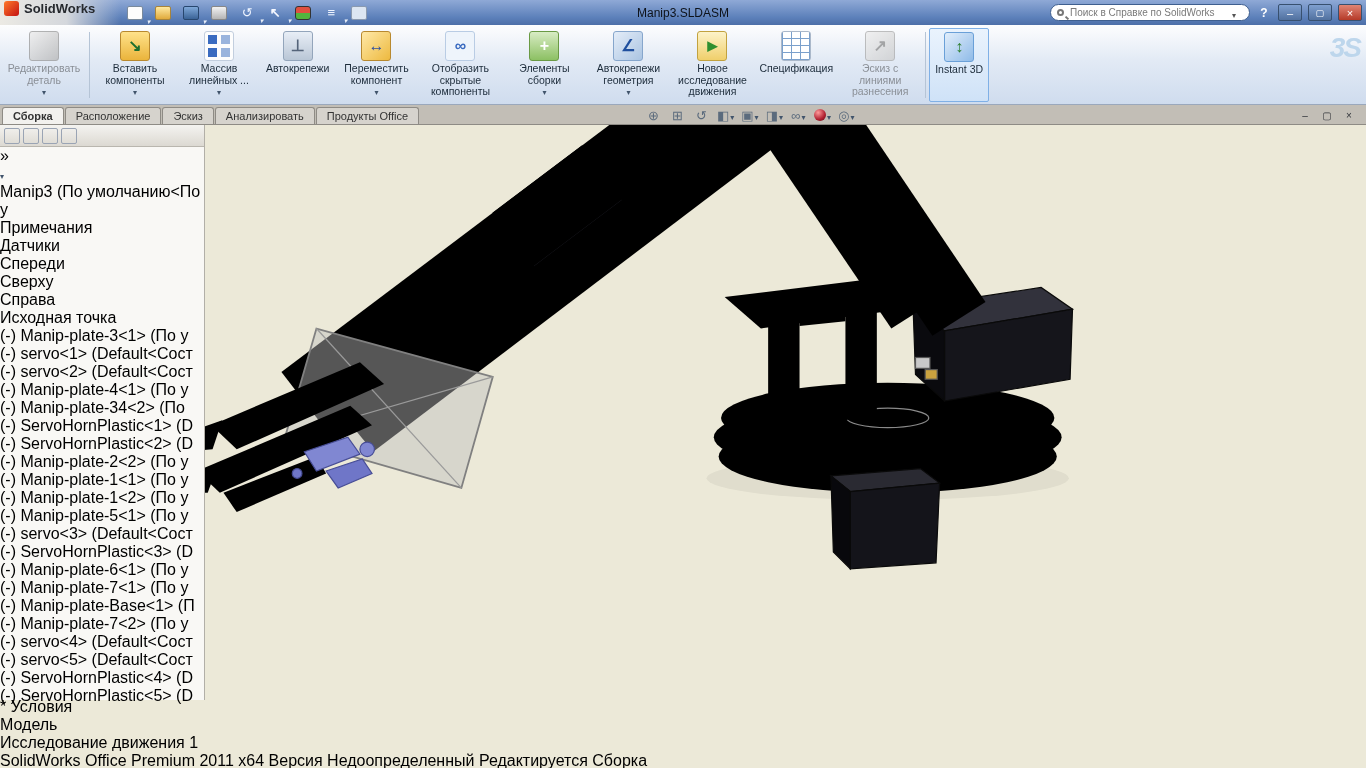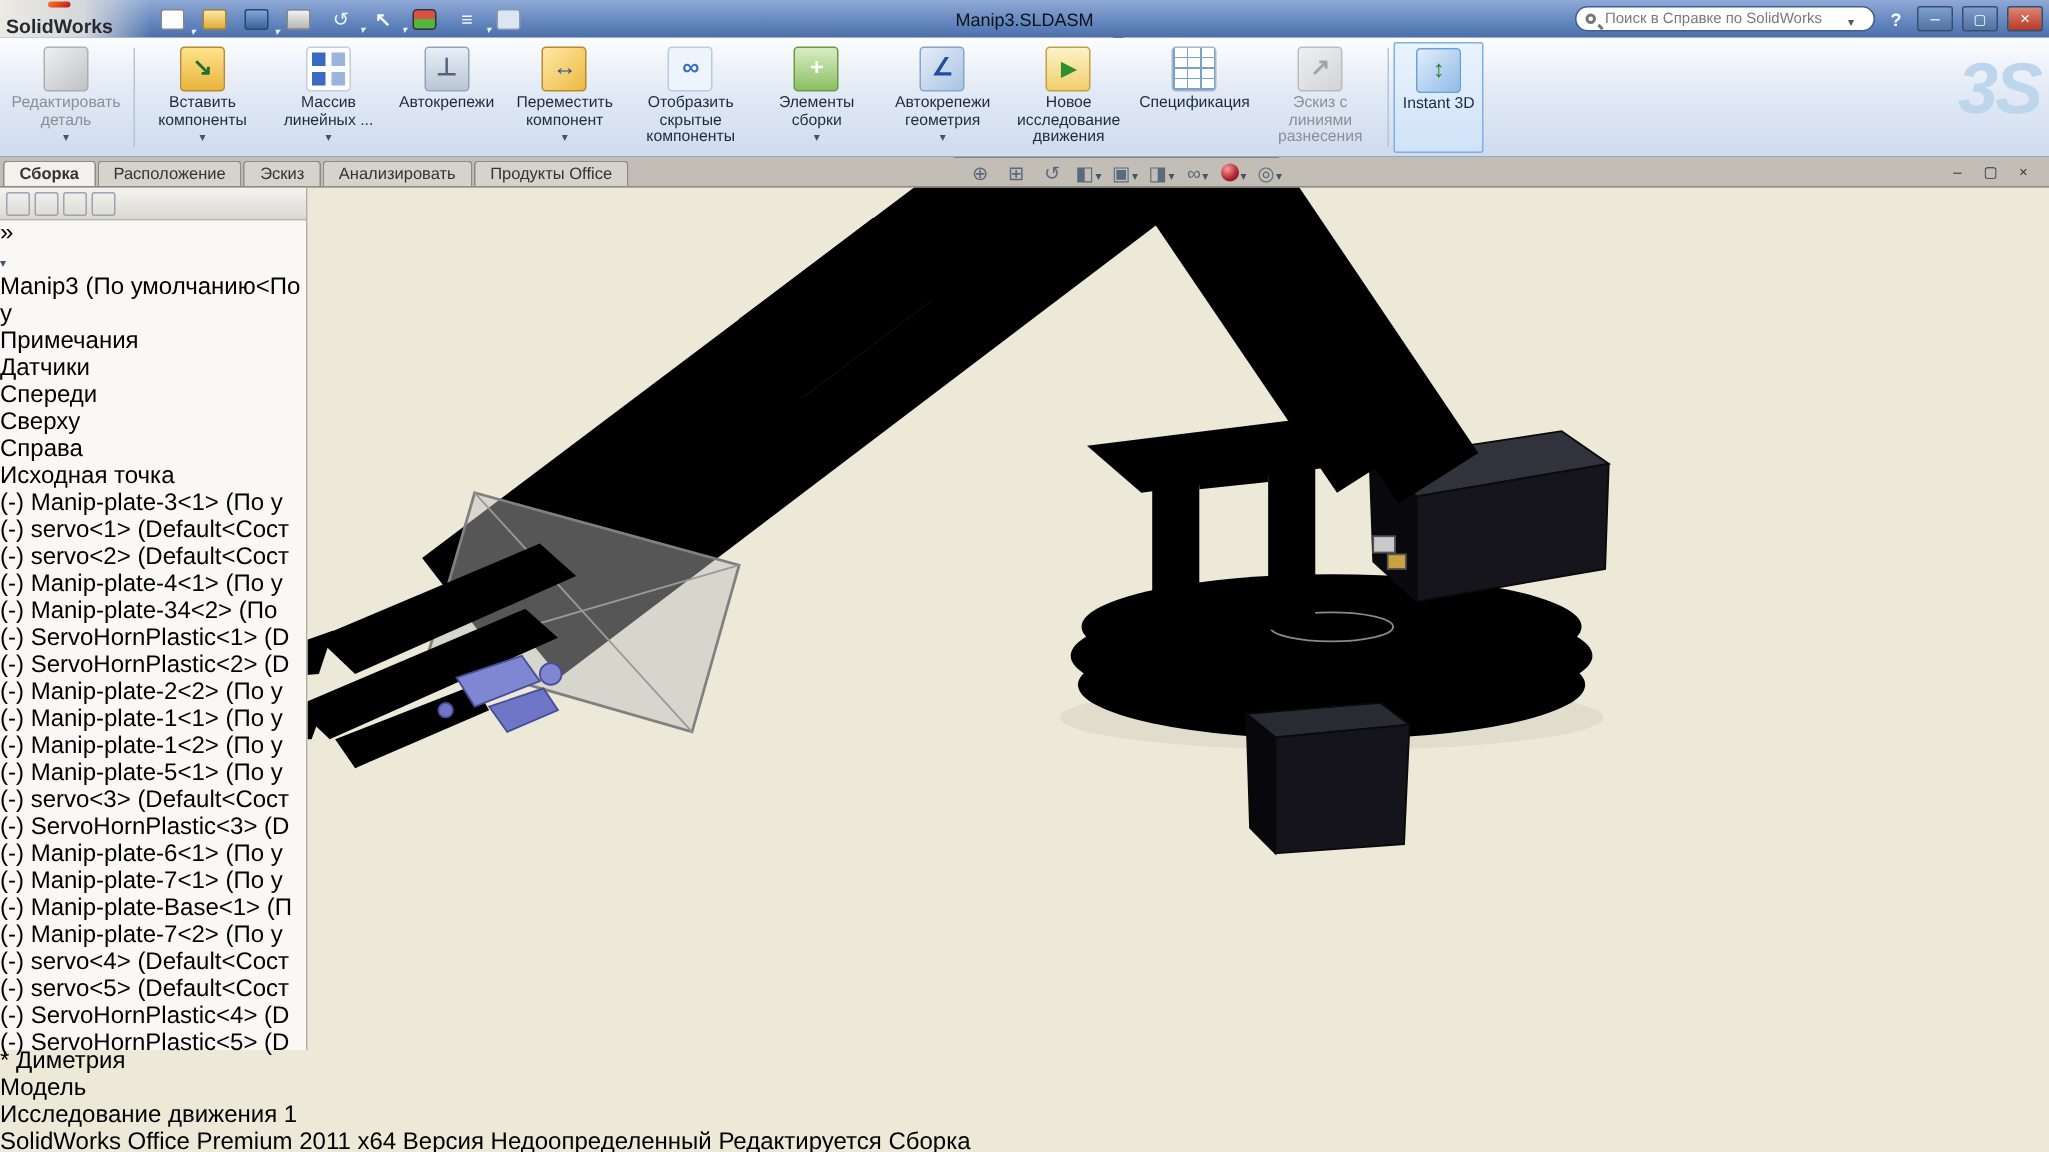--- a/index.html
+++ b/index.html
@@ -3,22 +3,22 @@
 <meta charset="utf-8">
 <style>
   html,body{margin:0;padding:0;width:1366px;height:768px;overflow:hidden;
     font-family:"Liberation Sans",sans-serif;background:#ece9d8;position:relative;}
   *{box-sizing:border-box;}
 
   
   .titlebar{position:absolute;top:0;left:0;right:0;height:25px;
     background:linear-gradient(180deg,#8fa9d6,#5c80ba 70%,#4d6fa8);
     display:flex;align-items:center;z-index:50;}
-  .logo{display:flex;align-items:center;gap:5px;height:100%;padding:1px 26px 0 4px;
-    background:linear-gradient(90deg,#eceae4 0%,#d4d7dc 55%,rgba(212,215,220,0));flex-direction:column;}
+  .logo{display:flex;align-items:flex-start;gap:5px;height:100%;padding:1px 26px 0 4px;
+    background:linear-gradient(90deg,#eceae4 0%,#d4d7dc 55%,rgba(212,215,220,0));}
   .logo-mark{width:15px;height:15px;border-radius:3px;background:linear-gradient(135deg,#ff7a2a,#c41212);}
   .logo-text{font-weight:bold;font-size:13px;color:#26292e;}
   .quick{display:flex;align-items:center;gap:4px;padding-left:6px;}
   .qi{width:16px;height:14px;border-radius:2px;position:relative;display:inline-flex;
       align-items:center;justify-content:center;margin-right:8px;}
   [data-name="new-document-icon"]{background:#fdfdfd;border:1px solid #7a8a9c;}
   [data-name="open-icon"]{background:linear-gradient(#ffe9a0,#e0aa3c);border:1px solid #a8843a;}
   [data-name="save-icon"]{background:linear-gradient(#7fa8d9,#3a6397);border:1px solid #27466e;}
   [data-name="print-icon"]{background:linear-gradient(#f2f2f2,#b5b5b5);border:1px solid #888;}
   [data-name="undo-icon"]::before{content:"↺";color:#eef4ff;font-size:13px;}
@@ -83,21 +83,21 @@
   [data-name="motion-study-icon"]::before{content:"▶";color:#2f8f2f;font-size:13px;}
   [data-name="bom-icon"]{background:#fff;border:1px solid #aab8ca;
     background-image:repeating-linear-gradient(0deg,#7aa0cc 0 1px,transparent 1px 7px),
       repeating-linear-gradient(90deg,#7aa0cc 0 1px,transparent 1px 9px);}
   [data-name="exploded-view-icon"]{background:linear-gradient(135deg,#fbe9b2,#ecc258);border:1px solid #b8942f;}
   [data-name="exploded-view-icon"]::before{content:"↗";color:#3a6bc0;}
   [data-name="explode-sketch-icon"]{background:linear-gradient(135deg,#ededed,#ccc);border:1px solid #aaa;}
   [data-name="explode-sketch-icon"]::before{content:"↗";color:#8a8a8a;}
   [data-name="instant3d-icon"]{background:linear-gradient(135deg,#e2eefb,#8fbbe8);border:1px solid #6aa0d8;}
   [data-name="instant3d-icon"]::before{content:"↕";color:#2f7f2f;}
-  .watermark{position:absolute;right:6px;top:32px;font-size:48px;font-weight:bold;font-style:italic;
+  .watermark{position:absolute;right:6px;top:32px;font-size:28px;font-weight:bold;font-style:italic;
     color:#bdd6ec;z-index:41;letter-spacing:-2px;}
 
   
   .cmdtabs{position:absolute;top:105px;left:0;right:0;height:20px;background:#c2beb6;
     border-bottom:1px solid #8e8b85;display:flex;align-items:flex-end;padding-left:2px;z-index:39;}
   .ctabs{display:flex;align-items:flex-end;}
   .ctab{padding:2px 10px 2px 10px;font-size:11px;border:1px solid #8e8b85;border-bottom:none;
     background:#d6d3cd;color:#333;margin-right:1px;border-radius:3px 3px 0 0;white-space:nowrap;}
   .ctab.active{background:#f2f1ee;font-weight:bold;}
   .viewbar{position:absolute;left:645px;top:1px;height:18px;display:flex;gap:7px;align-items:center;}
@@ -589,21 +589,21 @@
       <polygon points="-4,-16 4,-16 0,-27" fill="#00a000"></polygon>
       <text x="6" y="-18" fill="#00a000" font-size="11" data-name="triad-y-label">Y</text>
       <line x1="0" y1="16" x2="34" y2="13" stroke="#cc0000" stroke-width="2"></line>
       <polygon points="32,8 33,19 44,12" fill="#cc0000"></polygon>
       <text x="30" y="31" fill="#cc0000" font-size="11" data-name="triad-x-label">X</text>
       <line x1="0" y1="16" x2="-22" y2="30" stroke="#0000cc" stroke-width="2"></line>
       <polygon points="-20,23 -16,32 -31,35" fill="#0000cc"></polygon>
       <text x="-38" y="29" fill="#0000cc" font-size="11" data-name="triad-z-label">Z</text>
     </g>
   </svg>
-  <div class="vannot" data-name="view-orientation-label">* Диметрия</div>
+  <div class="vannot" data-name="view-orientation-label">* Условия</div>
 </div>
 
 <div class="taskpane" data-name="task-pane"><span class="tpbtn" data-name="resources-home-icon"></span><span class="tpbtn" data-name="design-library-icon"></span><span class="tpbtn" data-name="file-explorer-icon"></span><span class="tpbtn" data-name="view-palette-icon"></span><span class="tpbtn" data-name="appearances-scenes-icon"></span><span class="tpbtn" data-name="custom-properties-icon"></span></div>
 
 <div class="bottomtabs" data-name="model-tabs-bar">
   <div class="tabnav" data-name="tab-nav"><span class="navbtn" data-name="first-tab-icon"></span><span class="navbtn" data-name="prev-tab-icon"></span><span class="navbtn" data-name="next-tab-icon"></span><span class="navbtn" data-name="last-tab-icon"></span></div>
   <div class="mtabs" data-name="model-tabs">
       <div class="btab active" data-name="model-tab">Модель</div>
       <div class="btab" data-name="model-tab">Исследование движения 1</div>
     </div>

